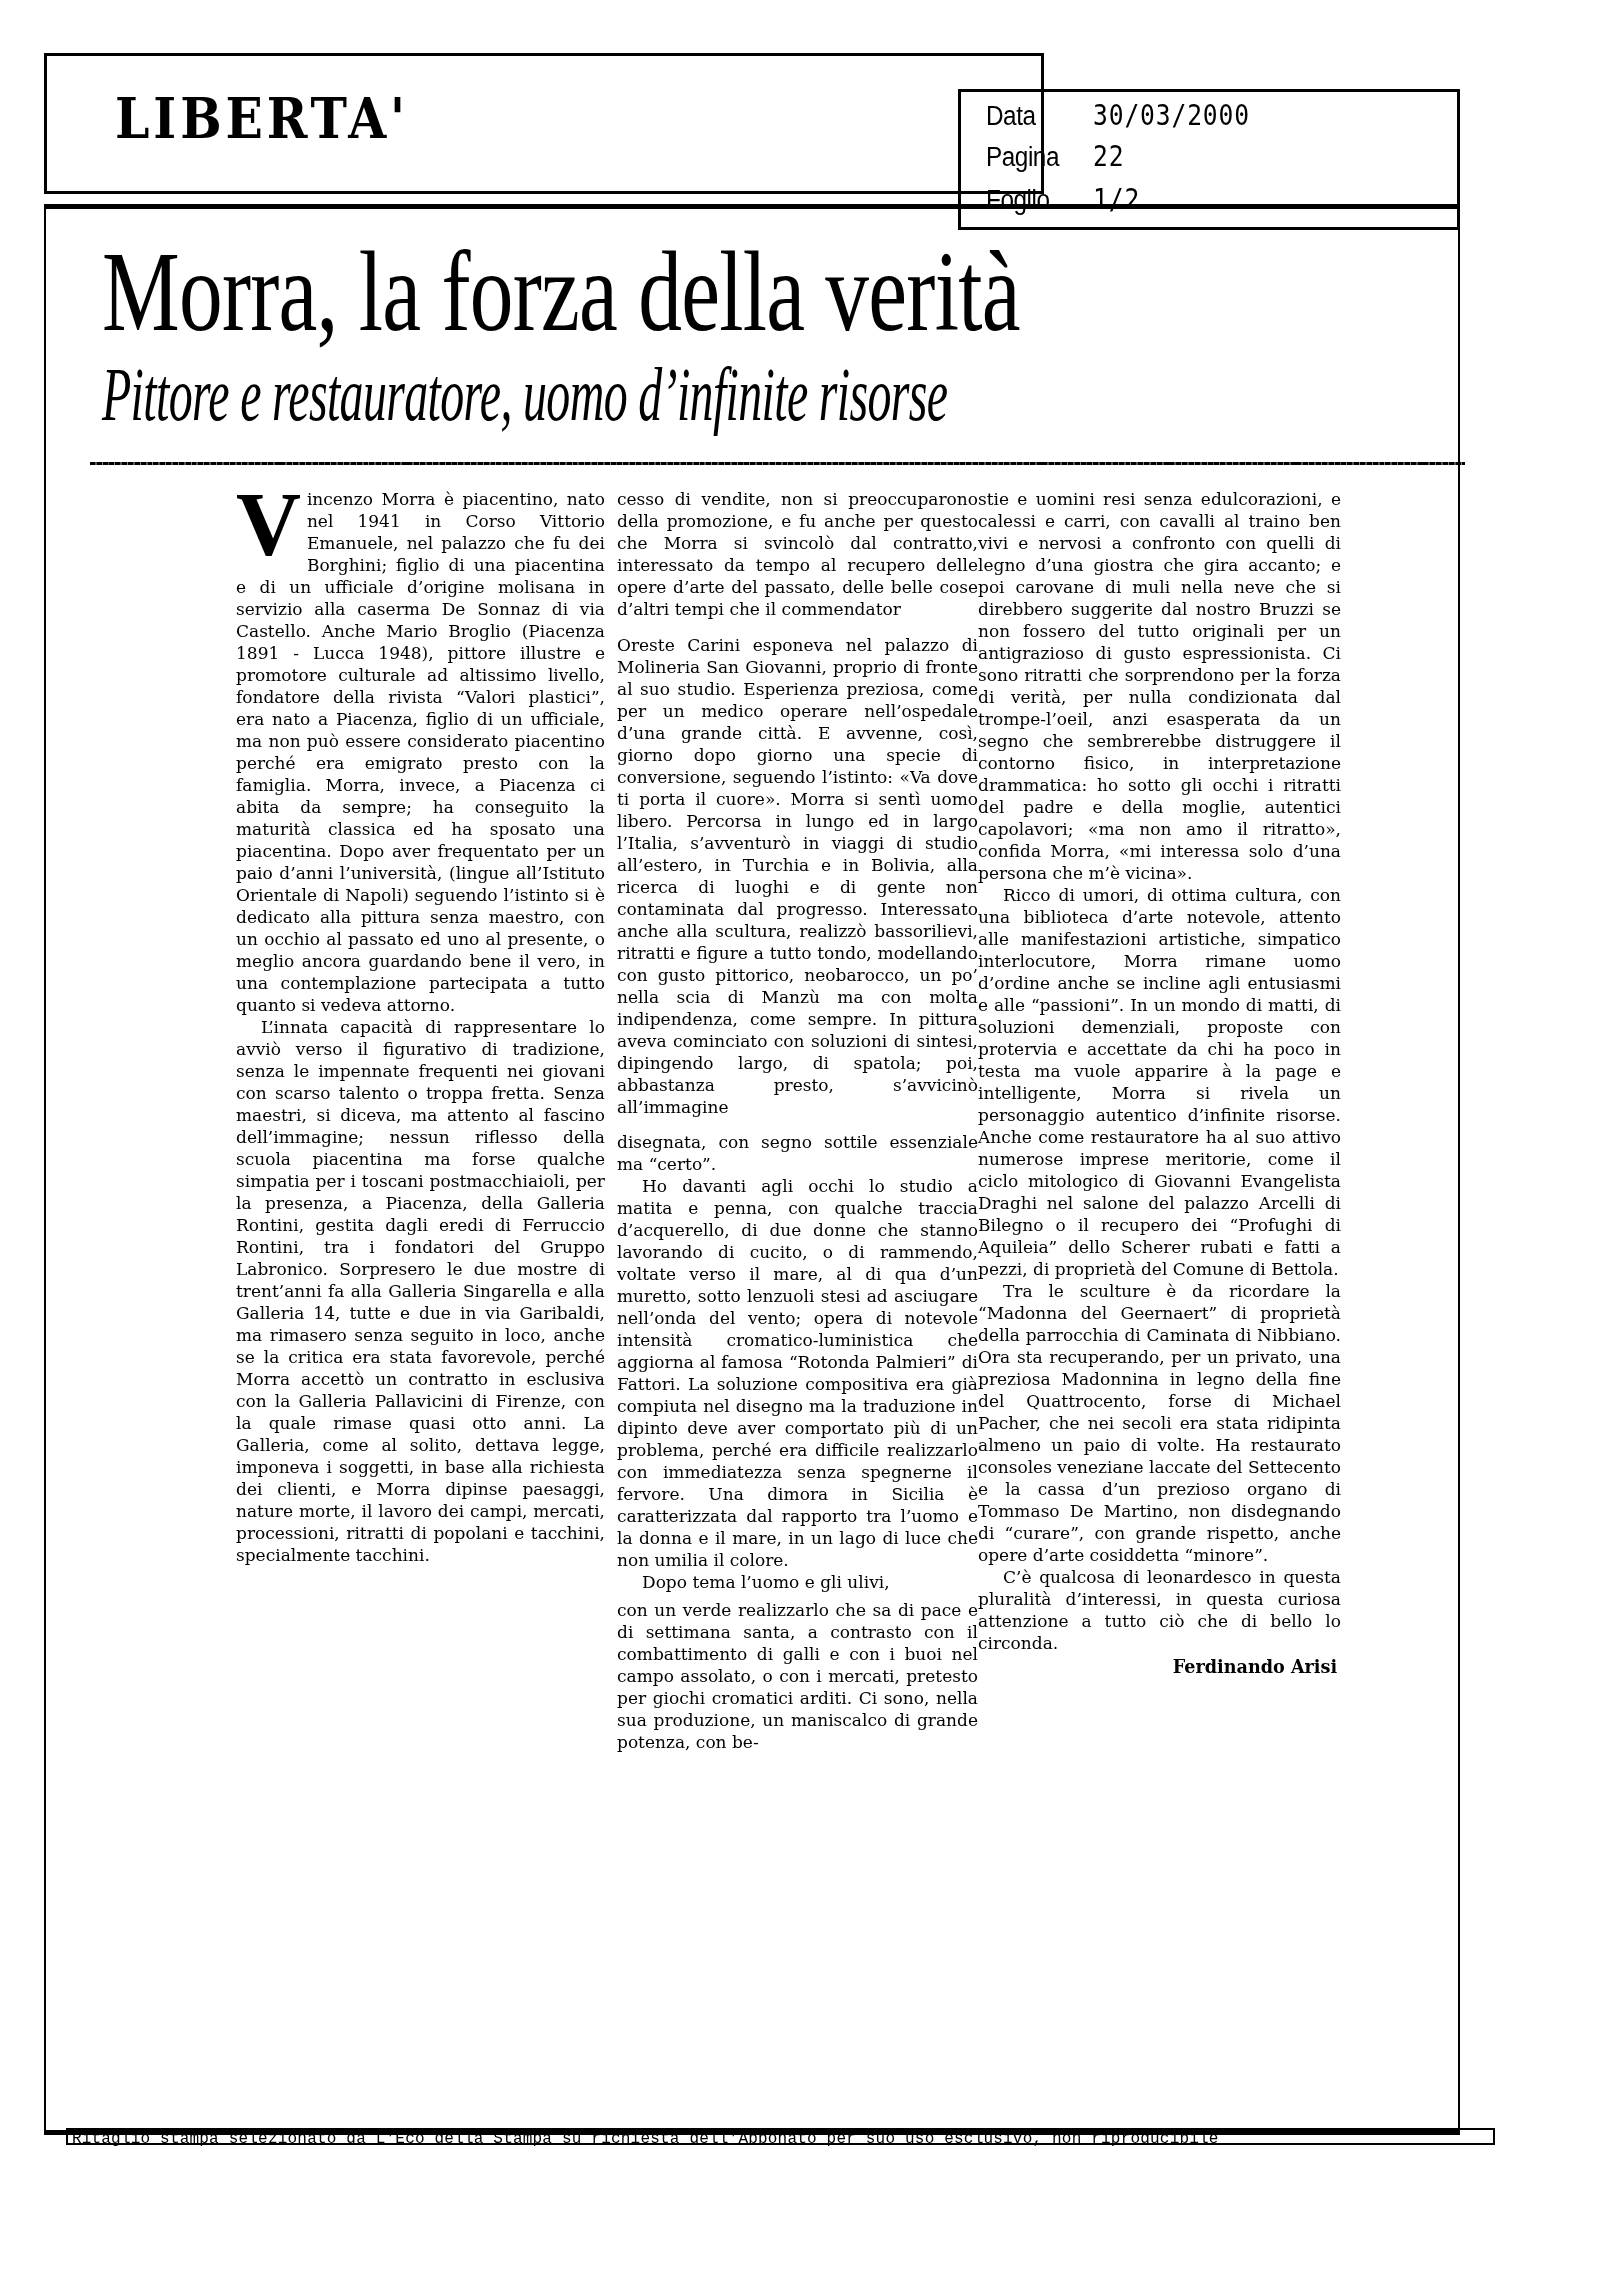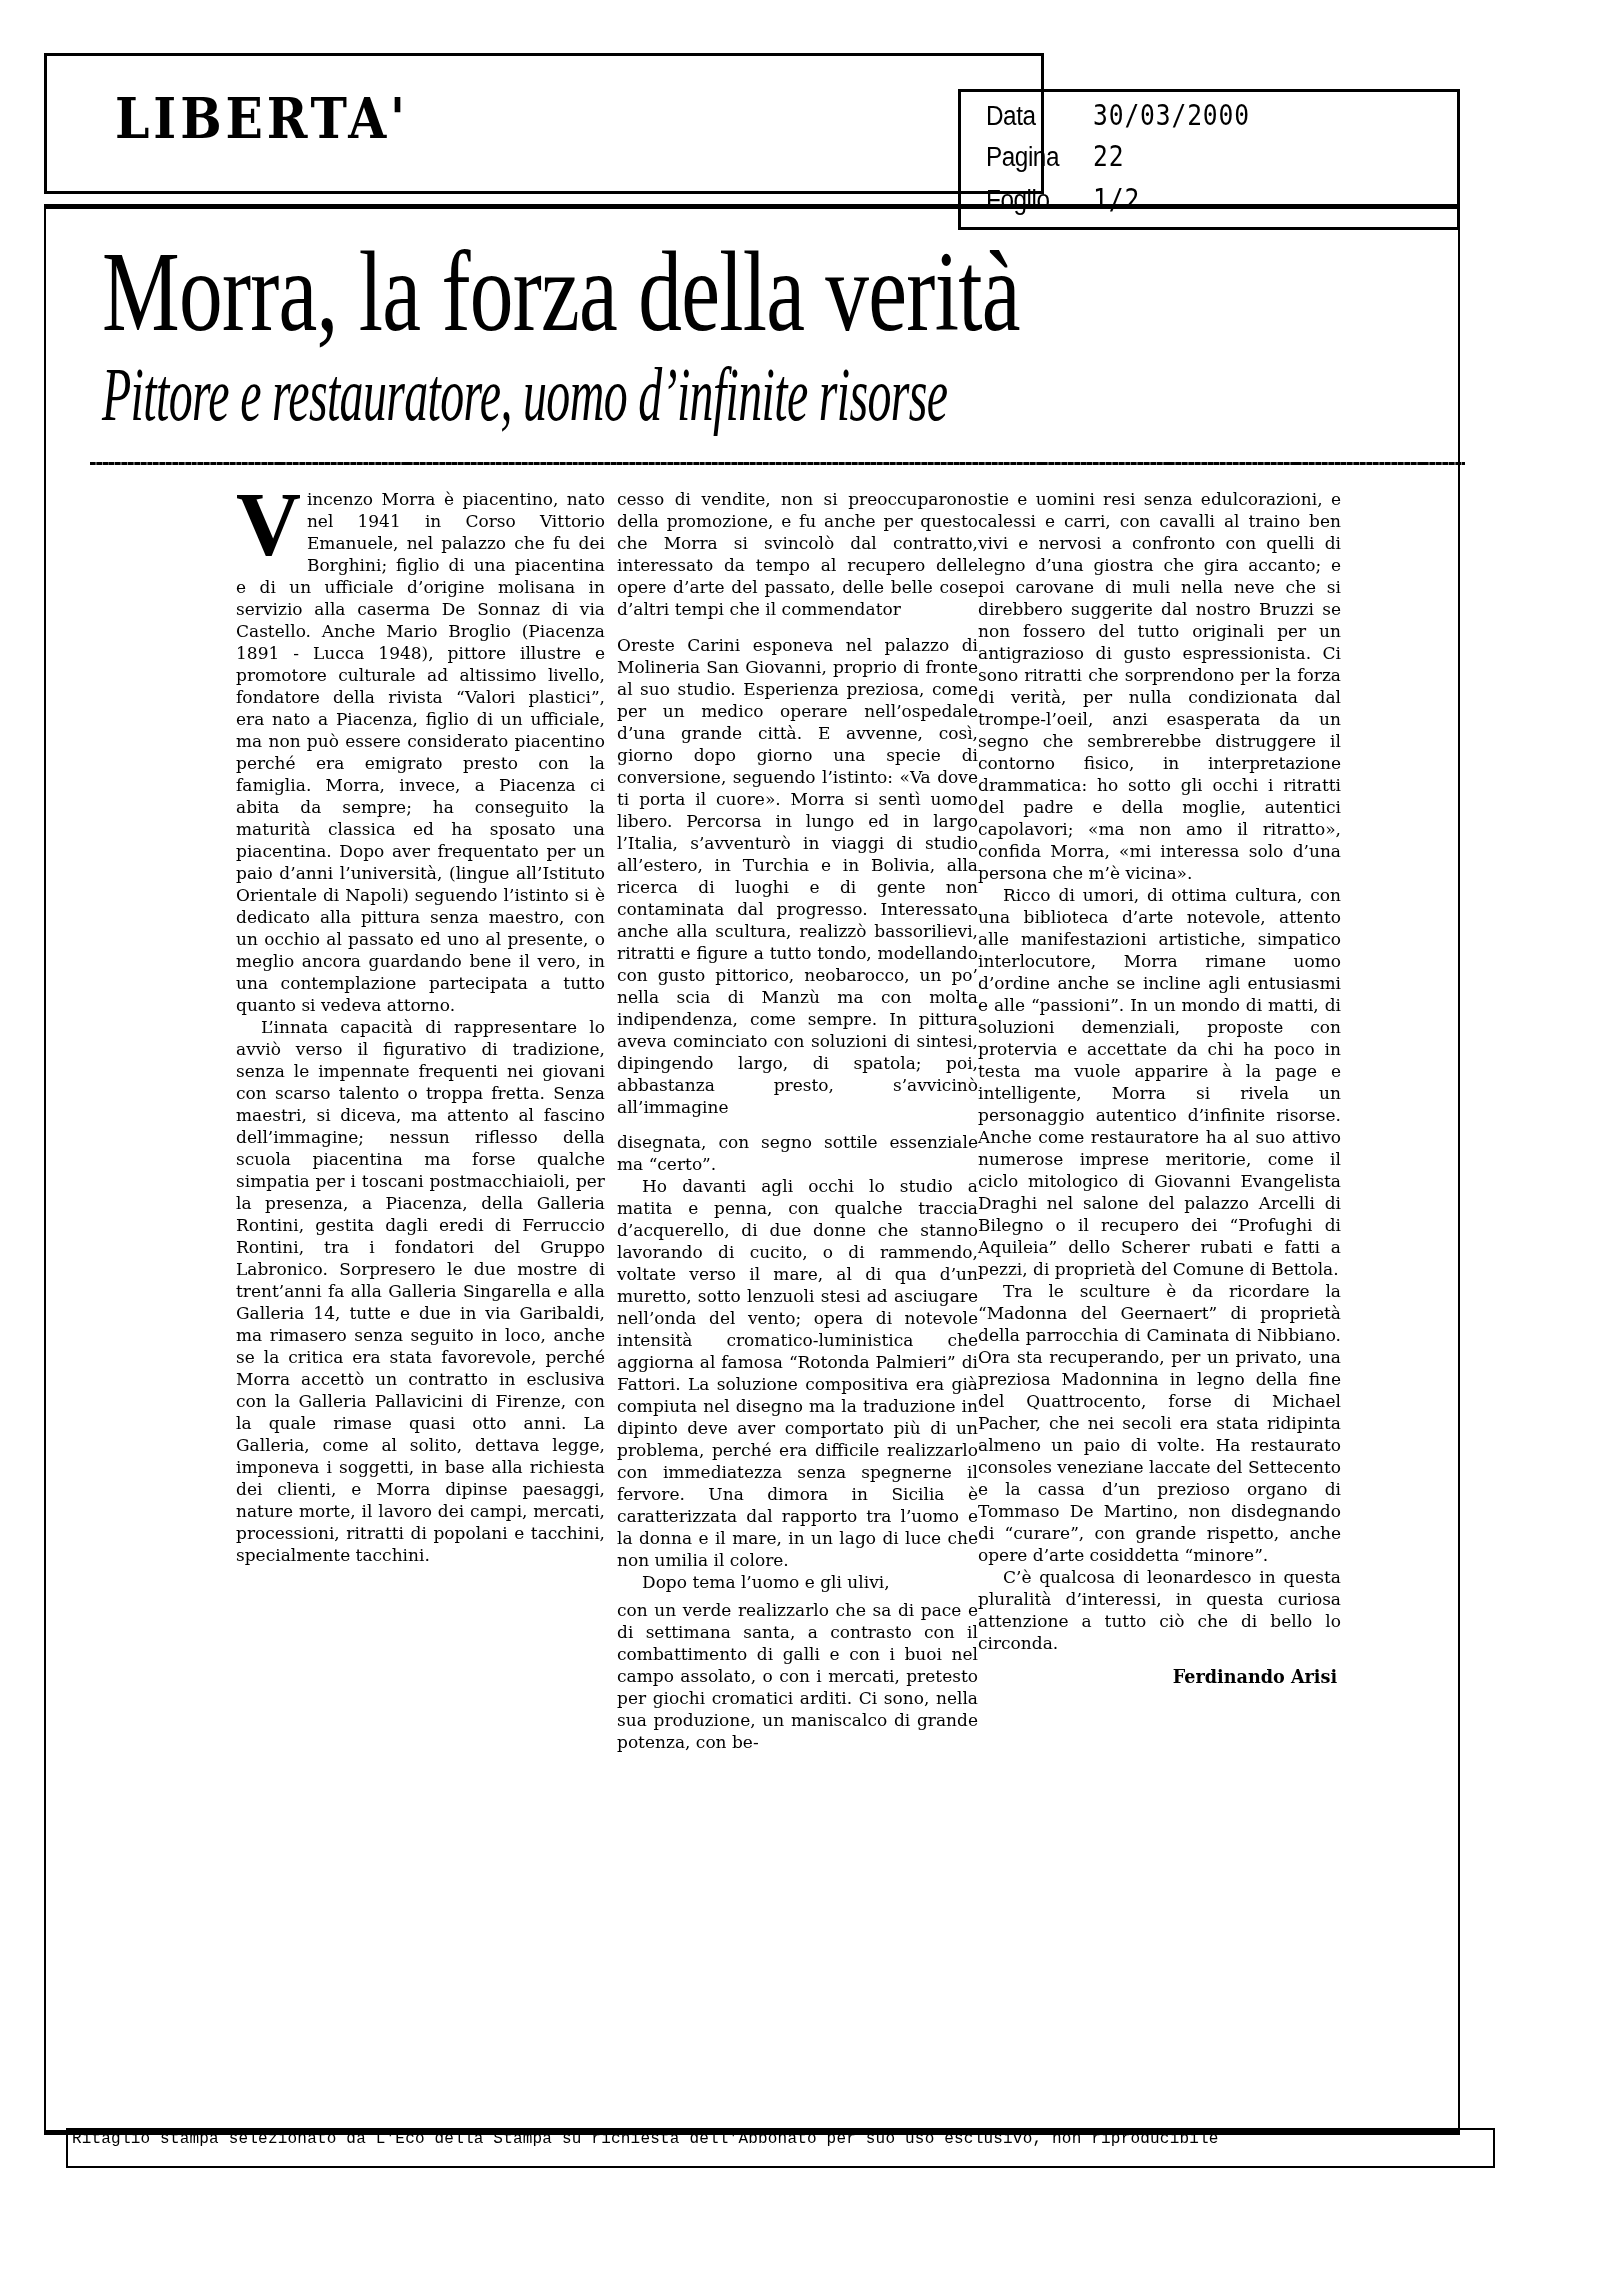--- a/index.html
+++ b/index.html
@@ -19,23 +19,23 @@
   .rule { position: absolute; left: 90px; top: 462px; width: 1375px; height: 2.9px; background: repeating-linear-gradient(90deg, #000 0 4.9px, #555 4.9px 6.8px, #000 6.8px 11.7px, #888 11.7px 12.7px); }
 
   .col { position: absolute; top: 488px; font-family: "DejaVu Serif", serif; font-size: 17px; line-height: 22px; text-align: justify; hyphens: manual; }
   .col p { margin: 0; text-indent: 25px; }
   .col p.noindent { text-indent: 0; }
   .col1 { left: 236px; width: 369px; }
   .col2 { left: 617px; width: 361px; }
   .col3 { left: 978px; width: 363px; }
   .dropcap { float: left; font-family: "Liberation Serif", serif; font-size: 90px; line-height: 70px; height: 70px; margin: 2px 5.9px 0 0; font-weight: bold; }
   .gap { height: 13.7px; }
-  .byline { text-align: right; font-weight: bold; font-size: 17.6px; margin-top: 12px; padding-right: 3.9px; }
+  .byline { text-align: right; font-weight: bold; font-size: 17.6px; margin-top: 2px; padding-right: 3.9px; }
 
-  .footer { position: absolute; left: 66px; top: 2128px; width: 1429px; height: 40px; border: 2px solid #000; box-sizing: border-box; font-family: "Liberation Mono", monospace; font-size: 16px; line-height: 19.5px; padding-left: 3.9px; white-space: nowrap; letter-spacing: 0.2px; }
+  .footer { position: absolute; left: 66px; top: 2128px; width: 1429px; height: 17px; border: 2px solid #000; box-sizing: border-box; font-family: "Liberation Mono", monospace; font-size: 16px; line-height: 19.5px; padding-left: 3.9px; white-space: nowrap; letter-spacing: 0.2px; }
 </style>
 </head>
 <body>
 
 <div class="hdr-left">
   <div class="masthead">LIBERTA'</div>
 </div>
 <div class="hdr-right">
   <div class="meta-row" style="top:5.9px">
     <span class="k">Data</span><span class="v">30/03/2000</span>

